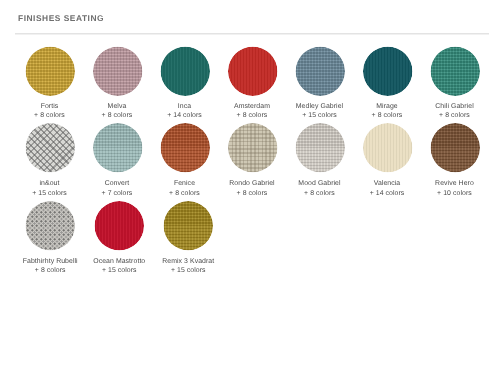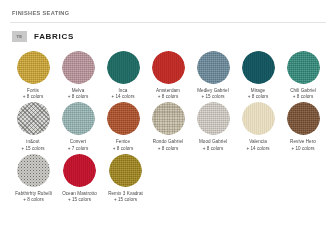--- a/index.html
+++ b/index.html
@@ -121,24 +121,20 @@
 </head>
 <body>
 
 <div class="page">
 
   <div class="breadcrumb-row">
     <div class="breadcrumb">FINISHES SEATING</div>
   </div>
   <div class="divider"></div>
 
-  <div class="section-title-row">
-    <div class="badge">TE</div>
-    <div class="section-title">FABRICS</div>
-  </div>
 
   <div class="grid" id="grid">
       <div class="row">
         <div class="cell">
           <div class="swatch">
             <div class="tex" style="background-color:#d3ab37;background-image:repeating-linear-gradient(0deg, rgba(0,0,0,.10) 0 1px, rgba(255,255,255,.07) 1px 2px),repeating-linear-gradient(90deg, rgba(0,0,0,.08) 0 1px, rgba(255,255,255,.06) 1px 2px);"></div>
           </div>
           <div class="cell-label">
             <span class="cell-name">Fortis</span>
             <span class="cell-colors">+ 8 colors</span>

